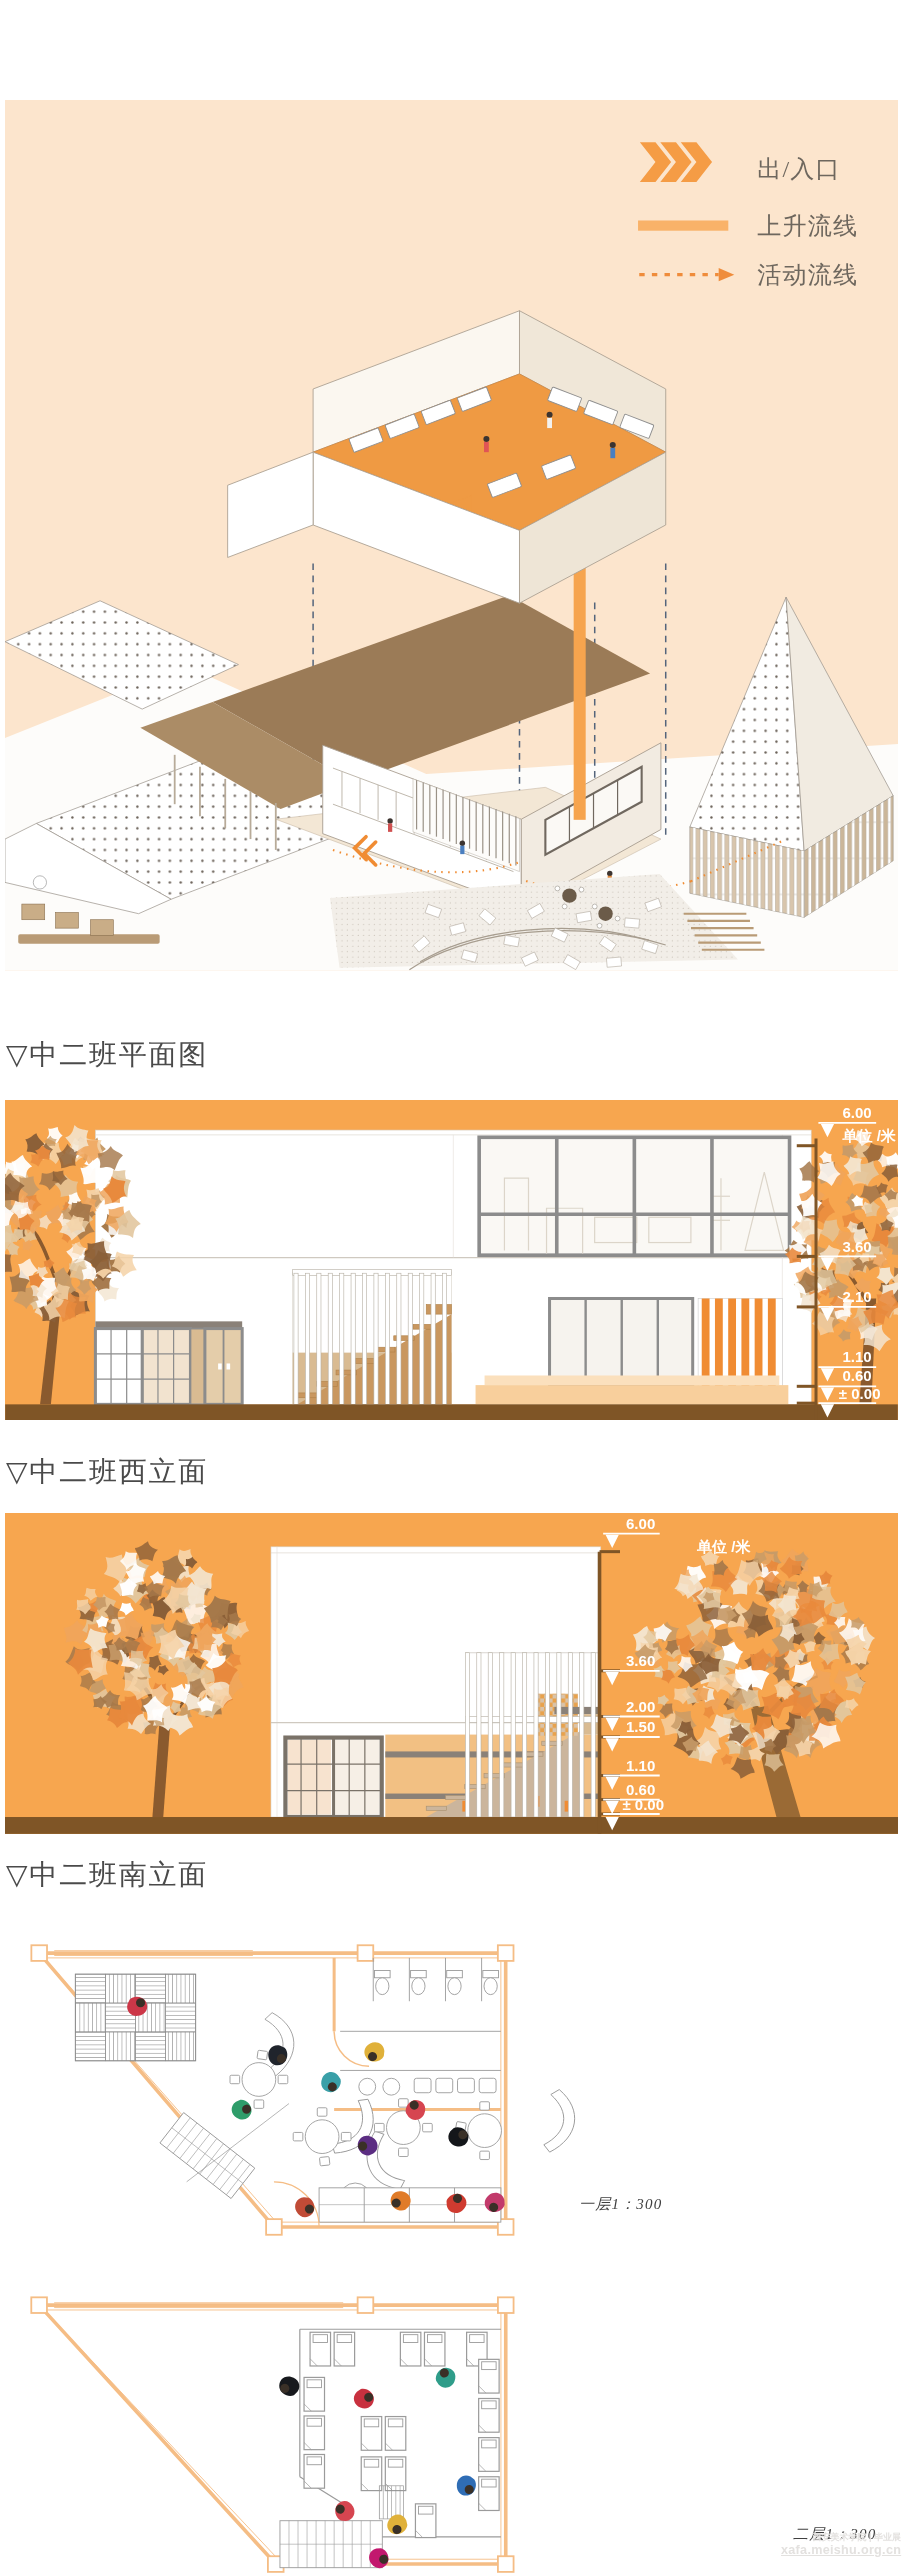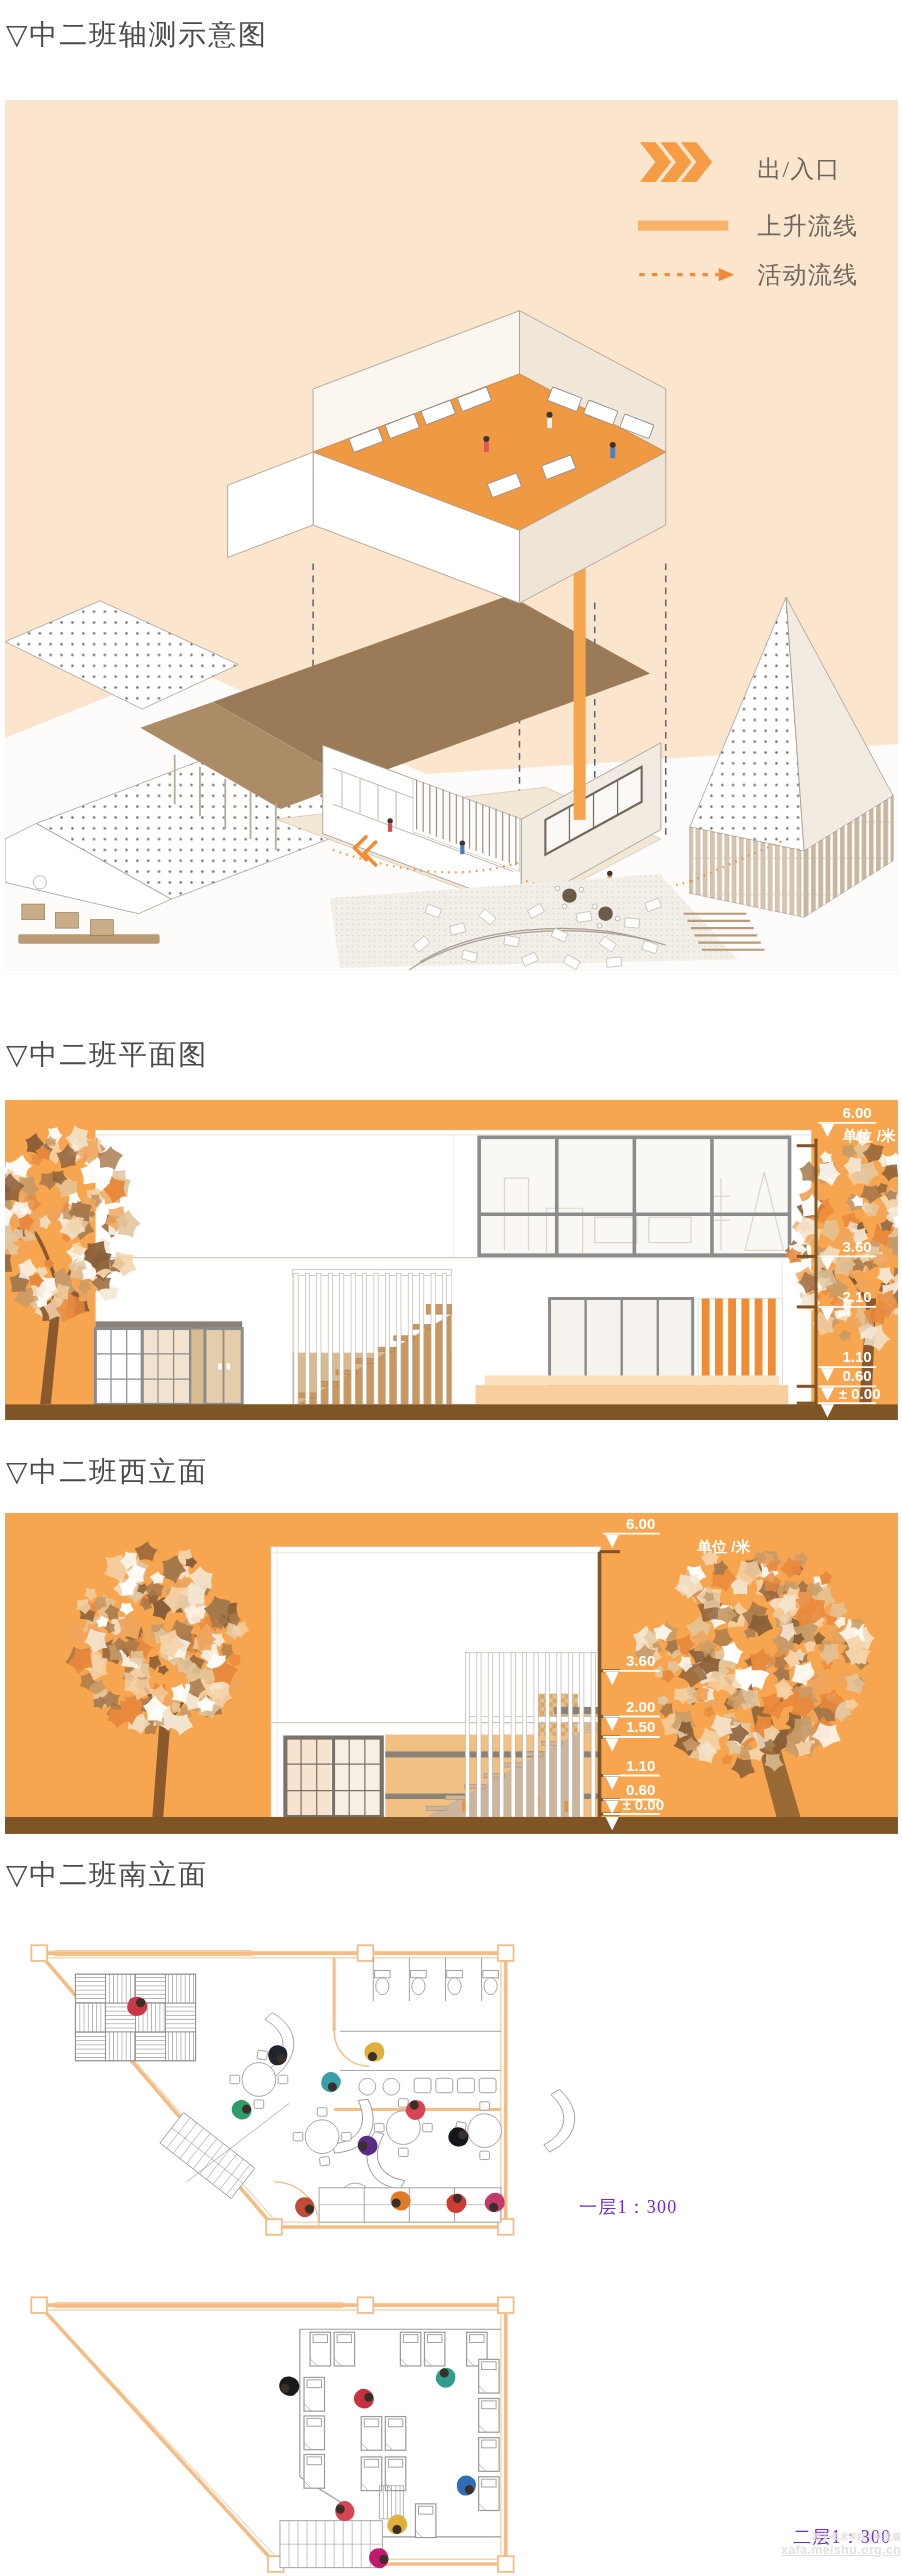--- a/index.html
+++ b/index.html
@@ -1,20 +1,20 @@
 <!DOCTYPE html>
 <html style="font-size:9.6px"><head>
 <meta charset="utf-8">
 <style>
   html,body{margin:0;padding:0;background:#fff;}
   #board{position:relative;width:903px;height:2576px;background:#fff;overflow:hidden;
          font-family:"Liberation Serif","DejaVu Serif",serif;}
   .sec-title{position:absolute;left:6px;font-size:28px;letter-spacing:1.8px;color:#4a4a4a;white-space:nowrap;}
   .panel{position:absolute;left:4.8px;width:893px;margin-top:10px;}
-  .plan-label{position:absolute;font-size:18px;letter-spacing:1.2px;color:#6d28d9;white-space:nowrap;}
+  .plan-label{position:absolute;font-size:15px;letter-spacing:1.2px;color:#404040;white-space:nowrap;font-style:italic;}
   .watermark{position:absolute;left:781px;top:2532px;width:120px;text-align:right;color:#e3e1df;
              font-family:"Liberation Sans","DejaVu Sans",sans-serif;line-height:1.25;}
   .watermark .wm1{font-size:9px;font-weight:bold;white-space:nowrap;}
   .watermark .wm2{font-size:12.6px;font-weight:bold;white-space:nowrap;letter-spacing:0.3px;text-decoration:underline;}
   svg{display:block;}
   svg text{font-family:"Liberation Sans","DejaVu Sans",sans-serif;}
   .dimtxt{font-size:25px;font-weight:bold;fill:#ffffff;}
   .legtxt{font-size:40px;fill:#6e675e;font-family:"Liberation Serif","DejaVu Serif",serif;letter-spacing:2px;}
 </style>
 </head>
@@ -59,21 +59,20 @@
         <rect x="3" width="5" height="60" fill="#ffffff" stroke="#b5aea2" stroke-width="0.8"></rect>
       </pattern>
     <pattern id="ogrid" width="9" height="9" patternUnits="userSpaceOnUse">
         <path d="M0,0 H9 M0,0 V9" stroke="#ef9a43" stroke-width="1.5" fill="none"></path>
       </pattern>
   </defs>
 </svg>
 
 <div id="board">
 
-  <div class="sec-title" style="top:15.6px">▽中二班轴测示意图</div>
   <div class="sec-title" style="top:1036px">▽中二班平面图</div>
   <div class="sec-title" style="top:1453px">▽中二班西立面</div>
   <div class="sec-title" style="top:1856px">▽中二班南立面</div>
 
   <div class="panel" style="top:90px;height:871px;background:#fce5cd">
   <svg width="893" height="871" viewBox="0 0 1484 1447">
 
     <polygon points="0,1060 300,940 700,1120 1484,1070 1484,1447 0,1447" fill="#fdfcfa"></polygon>
 
     <g stroke="#54657c" stroke-width="2.5" stroke-dasharray="11 9">

